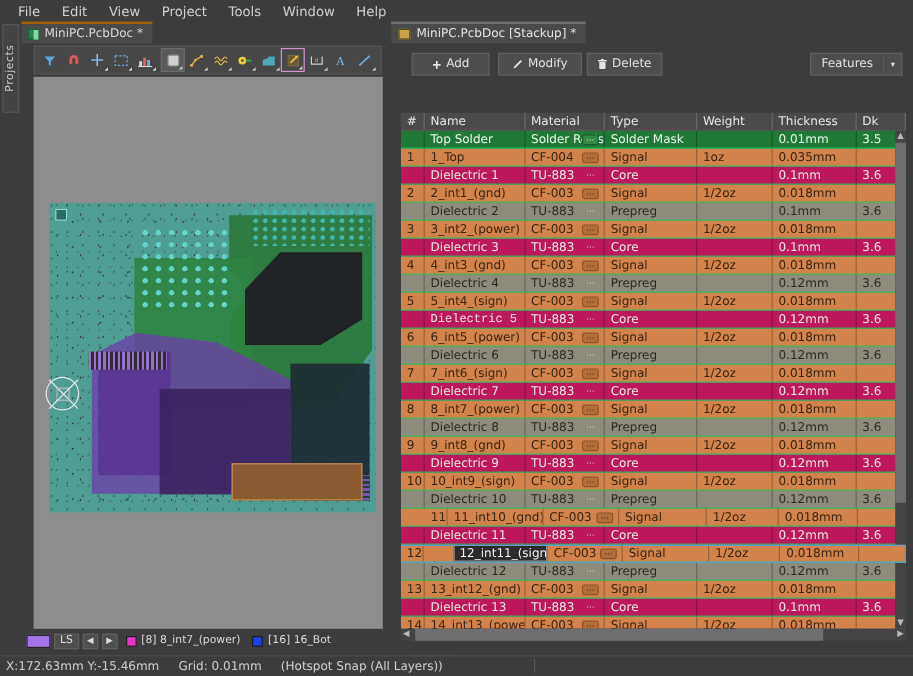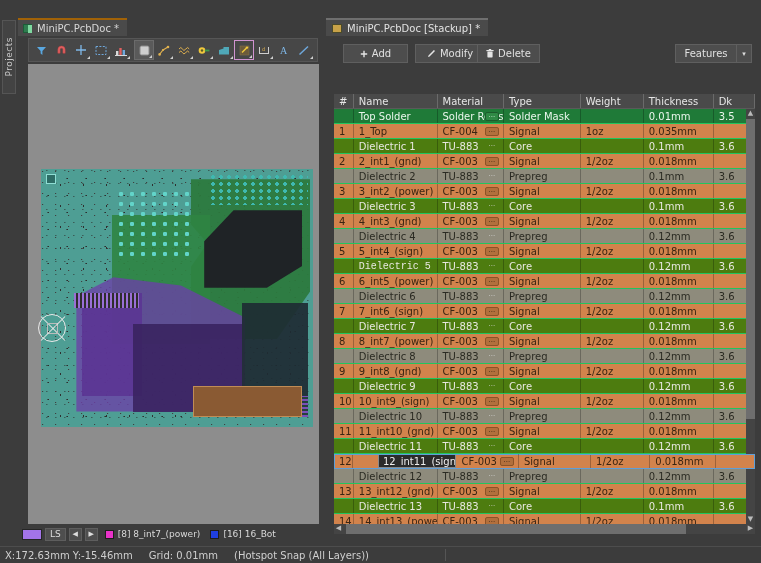--- a/index.html
+++ b/index.html
@@ -176,21 +176,21 @@
   }
   .tbody { position:absolute; left:0; top:15px; width:421px; height:415px; overflow:hidden; }
   .row { display:flex; height:15px; border-bottom:1px solid #22c55e; position:relative; }
   .row .cell {
     font-size:10px; padding-left:5px; line-height:15px; overflow:hidden; white-space:nowrap;
     border-right:1px solid rgba(0,0,0,.25);
   }
   .row .cell.idx { text-align:left; }
   .row.top    { background:#1f7a38; color:#eaf6ec; }
   .row.sig    { background:#d2834c; color:#3a2412; }
-  .row.core   { background:#4d7c0f; color:#e8e8e0; }
+  .row.core   { background:#be185d; color:#e8e8e0; }
   .row.prepreg{ background:#8e8b7c; color:#2a2a22; }
   .row.sel    { outline:1px solid #5f9fd8; outline-offset:-1px; z-index:3; }
   .row .mat { position:relative; }
   .ellip {
     position:absolute; right:4px; top:3px; width:14px; height:9px;
     background:#b26f3c; border:1px solid #8c5226; border-radius:2px;
     font-size:7px; color:#2d1a0c; text-align:center; line-height:8px;
   }
   .row.core .ellip, .row.prepreg .ellip { background:transparent; border:none; color:#d8d8d8; }
   .row.top  .ellip { background:#2f8a45; border-color:#1c5c2c; color:#d8f0dc; }
@@ -216,20 +216,29 @@
     background:#3c3c3c; border-top:1px solid #4d4d4d;
     display:flex; align-items:center; gap:16px; padding-left:5px; font-size:10px; color:#cfcfcf;
   }
   .statusbar .sdiv { width:1px; height:12px; background:#555; }
 </style>
 </head>
 <body>
 
 <div id="app">
 
+  <div class="menubar" id="menubar">
+      <div class="mi">File</div>
+      <div class="mi">Edit</div>
+      <div class="mi">View</div>
+      <div class="mi">Project</div>
+      <div class="mi">Tools</div>
+      <div class="mi">Window</div>
+      <div class="mi">Help</div>
+    </div>
 
   <div class="projtab">
     <span>Projects</span>
   </div>
 
   <div class="pcbpanel">
 
     <div class="doctab">
       <span class="tabicon"></span>
       <span class="tabtxt">MiniPC.PcbDoc *</span>
@@ -390,21 +399,21 @@
             <path d="M4 .8v6.4M.8 4h6.4" stroke="#e4e4e4" stroke-width="1.4"></path>
           </svg>
         <span>Add</span>
       </div>
       <div class="tbtn" style="left:89px; width:70px;">
         <svg width="9" height="9" viewBox="0 0 9 9">
             <path d="M1 8l1.6-.5L8 2.1 6.9 1 1.5 6.4z" fill="#e4e4e4"></path>
           </svg>
         <span>Modify</span>
       </div>
-      <div class="tbtn" style="left:151px; width:63px;">
+      <div class="tbtn" style="left:163px; width:63px;">
         <svg width="8" height="9" viewBox="0 0 8 9">
             <rect x="1.4" y="2.4" width="5.2" height="6" rx=".6" fill="#e4e4e4"></rect>
             <rect x="0.4" y="1" width="7.2" height="1.2" fill="#e4e4e4"></rect>
             <rect x="2.8" y="0" width="2.4" height="1" fill="#e4e4e4"></rect>
           </svg>
         <span>Delete</span>
       </div>
       <div class="ddwrap">
         <div class="ddmain">
           <span>Features</span>
@@ -609,21 +618,21 @@
           <div class="row prepreg">
             <div class="cell idx" style="width: 22px;"></div>
             <div class="cell" style="width: 96px;">Dielectric 10</div>
             <div class="cell mat" style="width: 76px;">TU-883<span class="ellip">···</span></div>
             <div class="cell" style="width: 88px;">Prepreg</div>
             <div class="cell" style="width: 72px;"></div>
             <div class="cell" style="width: 80px;">0.12mm</div>
             <div class="cell" style="width: 47px;">3.6</div>
           </div>
           <div class="row sig">
-            <div class="cell idx" style="width: 22px;">11</div>
+            <div class="cell idx" style="width: 22px; margin-left: 20px;">11</div>
             <div class="cell" style="width: 96px;">11_int10_(gnd)</div>
             <div class="cell mat" style="width: 76px;">CF-003<span class="ellip">···</span></div>
             <div class="cell" style="width: 88px;">Signal</div>
             <div class="cell" style="width: 72px;">1/2oz</div>
             <div class="cell" style="width: 80px;">0.018mm</div>
             <div class="cell" style="width: 47px;"></div>
           </div>
           <div class="row core">
             <div class="cell idx" style="width: 22px;"></div>
             <div class="cell" style="width: 96px;">Dielectric 11</div>

